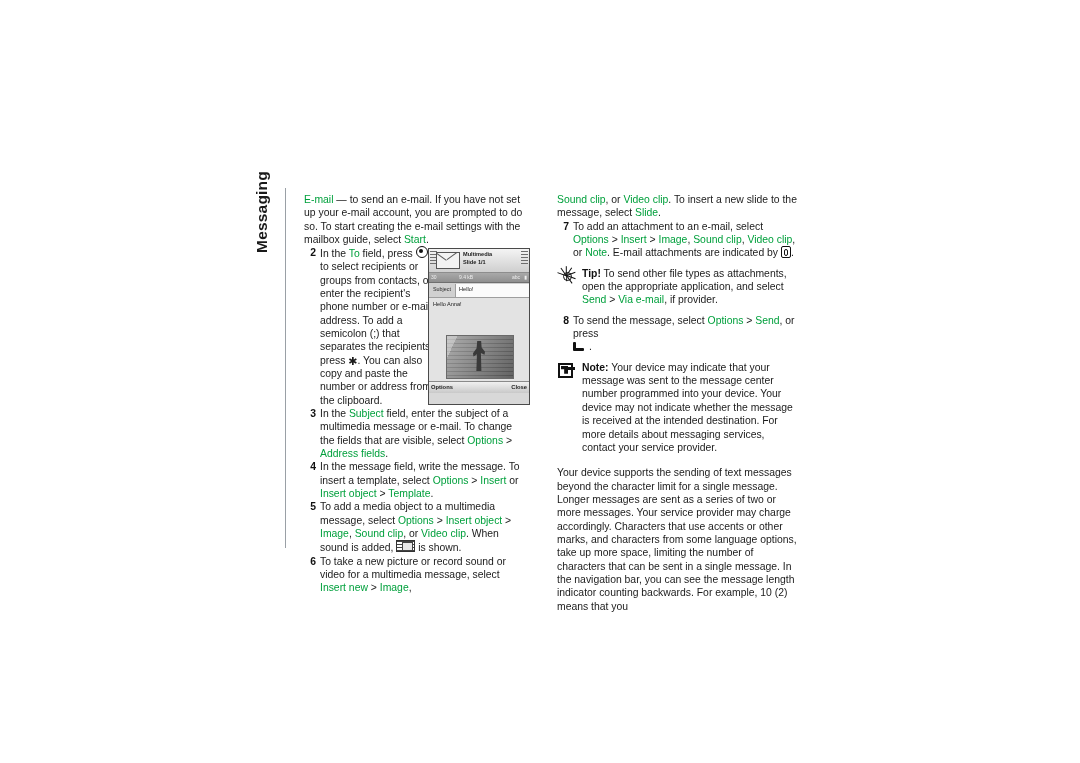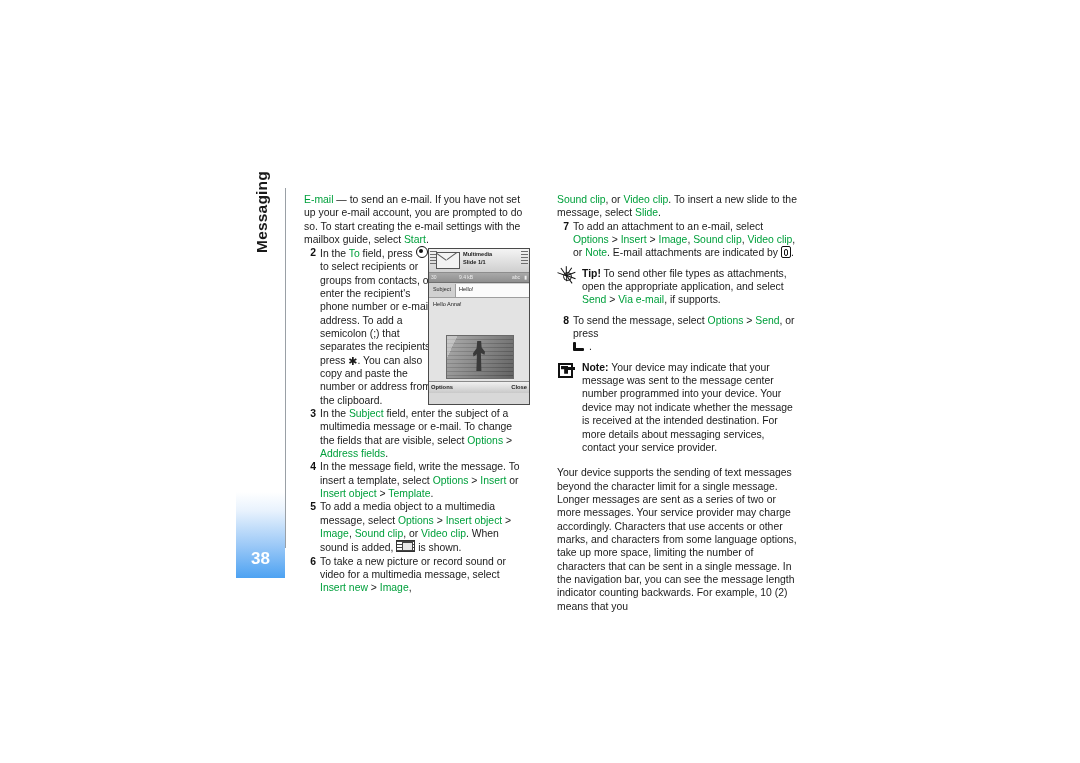--- a/index.html
+++ b/index.html
@@ -293,23 +293,20 @@
 </head>
 <body>
 
 <div id="page">
 
   <div class="chapter-rail">
     <div class="chapter-label">Messaging</div>
     <div class="rail-rule"></div>
   </div>
 
-  <div class="page-block">
-    <div class="page-num">38</div>
-  </div>
 
 
   <div class="col col-left">
 
     <p class="para">
       <span class="g">E-mail</span><span> — </span><span>to send an e-mail. If you have not set up your e-mail account, you are prompted to do so. To start creating the e-mail settings with the mailbox guide, select </span><span class="g">Start</span><span>.</span>
     </p>
 
     <div class="li narrow">
       <span class="num">2</span>
@@ -387,21 +384,21 @@
         <span class="bulb"></span>
         <span class="ray" style="transform:rotate(200deg)"></span>
         <span class="ray" style="transform:rotate(235deg)"></span>
         <span class="ray" style="transform:rotate(270deg)"></span>
         <span class="ray" style="transform:rotate(305deg)"></span>
         <span class="ray" style="transform:rotate(340deg)"></span>
         <span class="ray" style="transform:rotate(20deg)"></span>
         <span class="ray" style="transform:rotate(55deg)"></span>
         <span class="ray" style="transform:rotate(90deg);width:6px"></span>
       </span>
-      <span class="b">Tip!</span><span> To send other file types as attachments, open the appropriate application, and select </span><span class="g">Send</span><span> &gt; </span><span class="g">Via e-mail</span><span>, if supports.</span>
+      <span class="b">Tip!</span><span> To send other file types as attachments, open the appropriate application, and select </span><span class="g">Send</span><span> &gt; </span><span class="g">Via e-mail</span><span>, if provider.</span>
     </div>
 
     <div class="li">
       <span class="num">8</span>
       <span>To send the message, select </span><span class="g">Options</span><span> &gt; </span><span class="g">Send</span><span>, or press </span><br>
       <span class="icon-callkey"></span><span> .</span>
     </div>
 
     <div class="callout">
       <span class="cicon icon-note">

